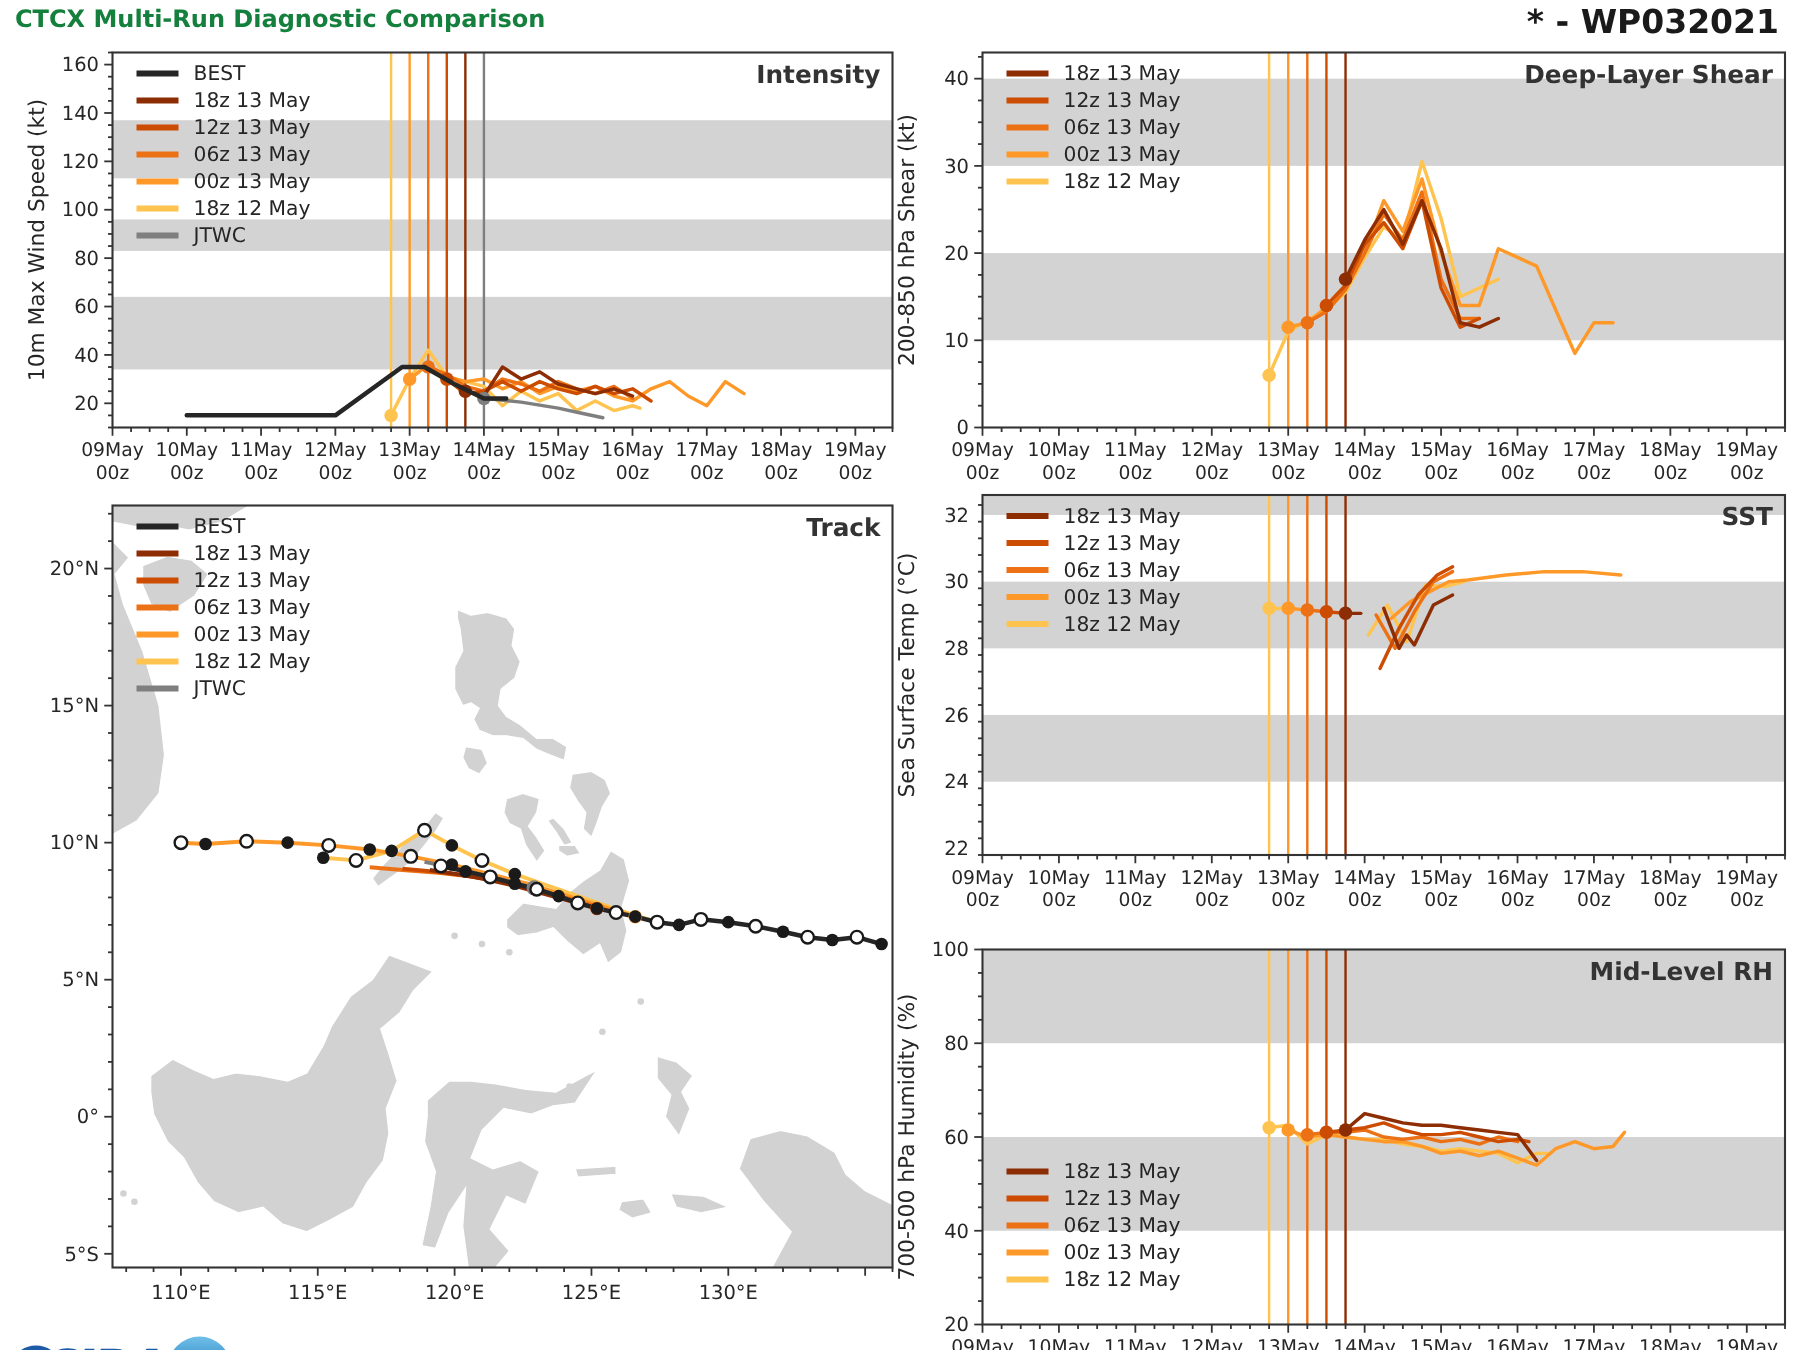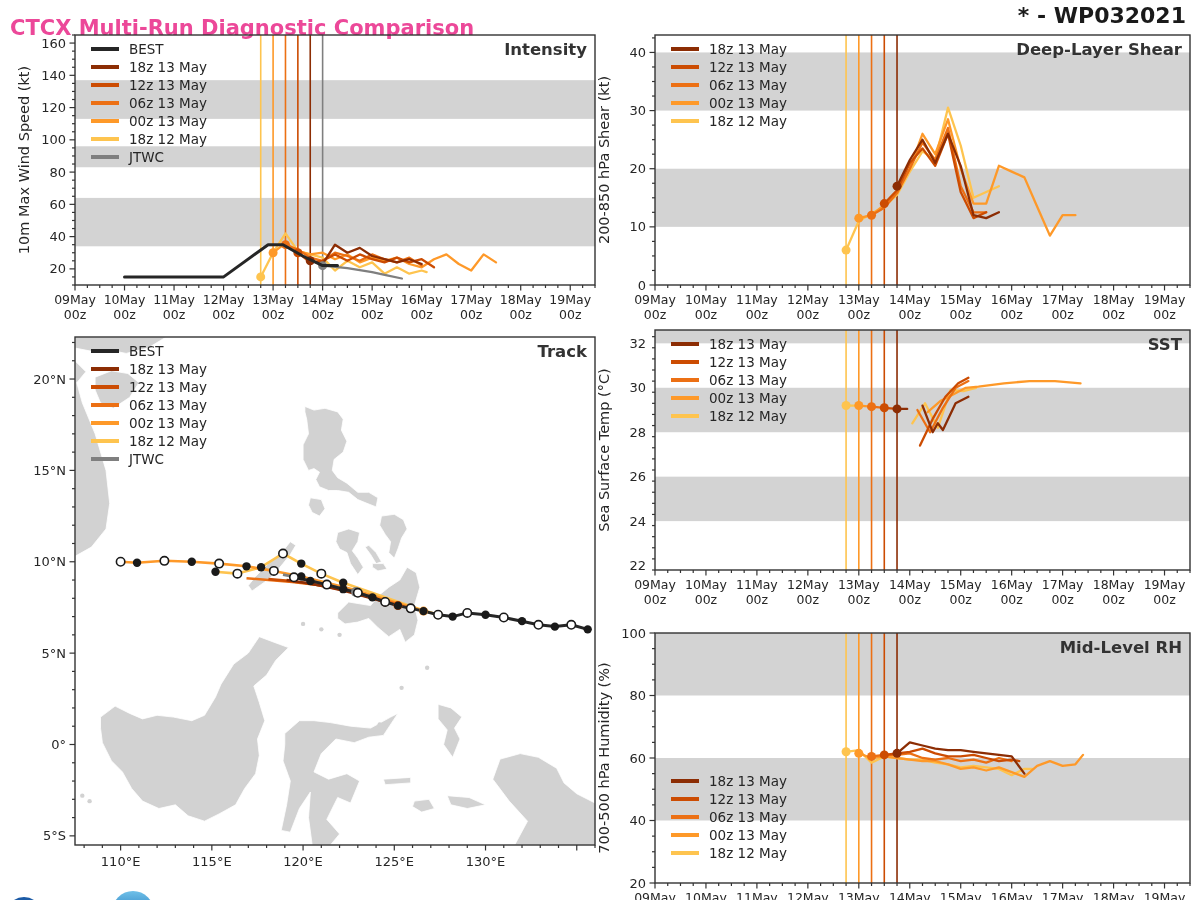--- a/index.html
+++ b/index.html
@@ -1,19 +1,19 @@
 <!DOCTYPE html>
 <html><head>
 <meta charset="utf-8">
 <style>
   html,body{margin:0;padding:0;background:#ffffff;}
   #page{position:relative;width:1200px;height:900px;background:#fff;
         font-family:"DejaVu Sans","Liberation Sans",sans-serif;overflow:hidden;}
   #charts{position:absolute;left:0;top:0;}
-  .hdr-title{position:absolute;left:10px;top:16px;font-size:21px;font-weight:700;color:#ec4899;}
+  .hdr-title{position:absolute;left:10px;top:3px;font-size:16px;font-weight:700;color:#15803d;}
   .hdr-storm{position:absolute;right:14px;top:3px;font-size:22px;font-weight:700;color:#1a1a1a;}
   .logo{position:absolute;left:6px;top:885px;height:48px;display:flex;align-items:flex-end;}
   .globe{display:inline-block;width:36px;height:36px;border-radius:50%;
          background:radial-gradient(circle at 35% 35%, #3f7f4f 0 28%, #174a7c 60%, #0b2f55 100%);
          border:3px solid #1c5ba6;box-sizing:border-box;}
   .cira{font-size:34px;font-weight:800;color:#1c5ba6;letter-spacing:-2px;margin-left:-14px;font-style:italic;}
   .rammb{position:relative;display:inline-block;width:42px;height:42px;border-radius:50%;
          background:linear-gradient(180deg,#6fc0e8 0%,#2a7fc1 55%,#1b5d97 100%);margin-left:2px;overflow:hidden;}
   .mtn{position:absolute;left:4px;top:16px;width:0;height:0;
        border-left:12px solid transparent;border-right:12px solid transparent;border-bottom:12px solid #e9f4fb;}

